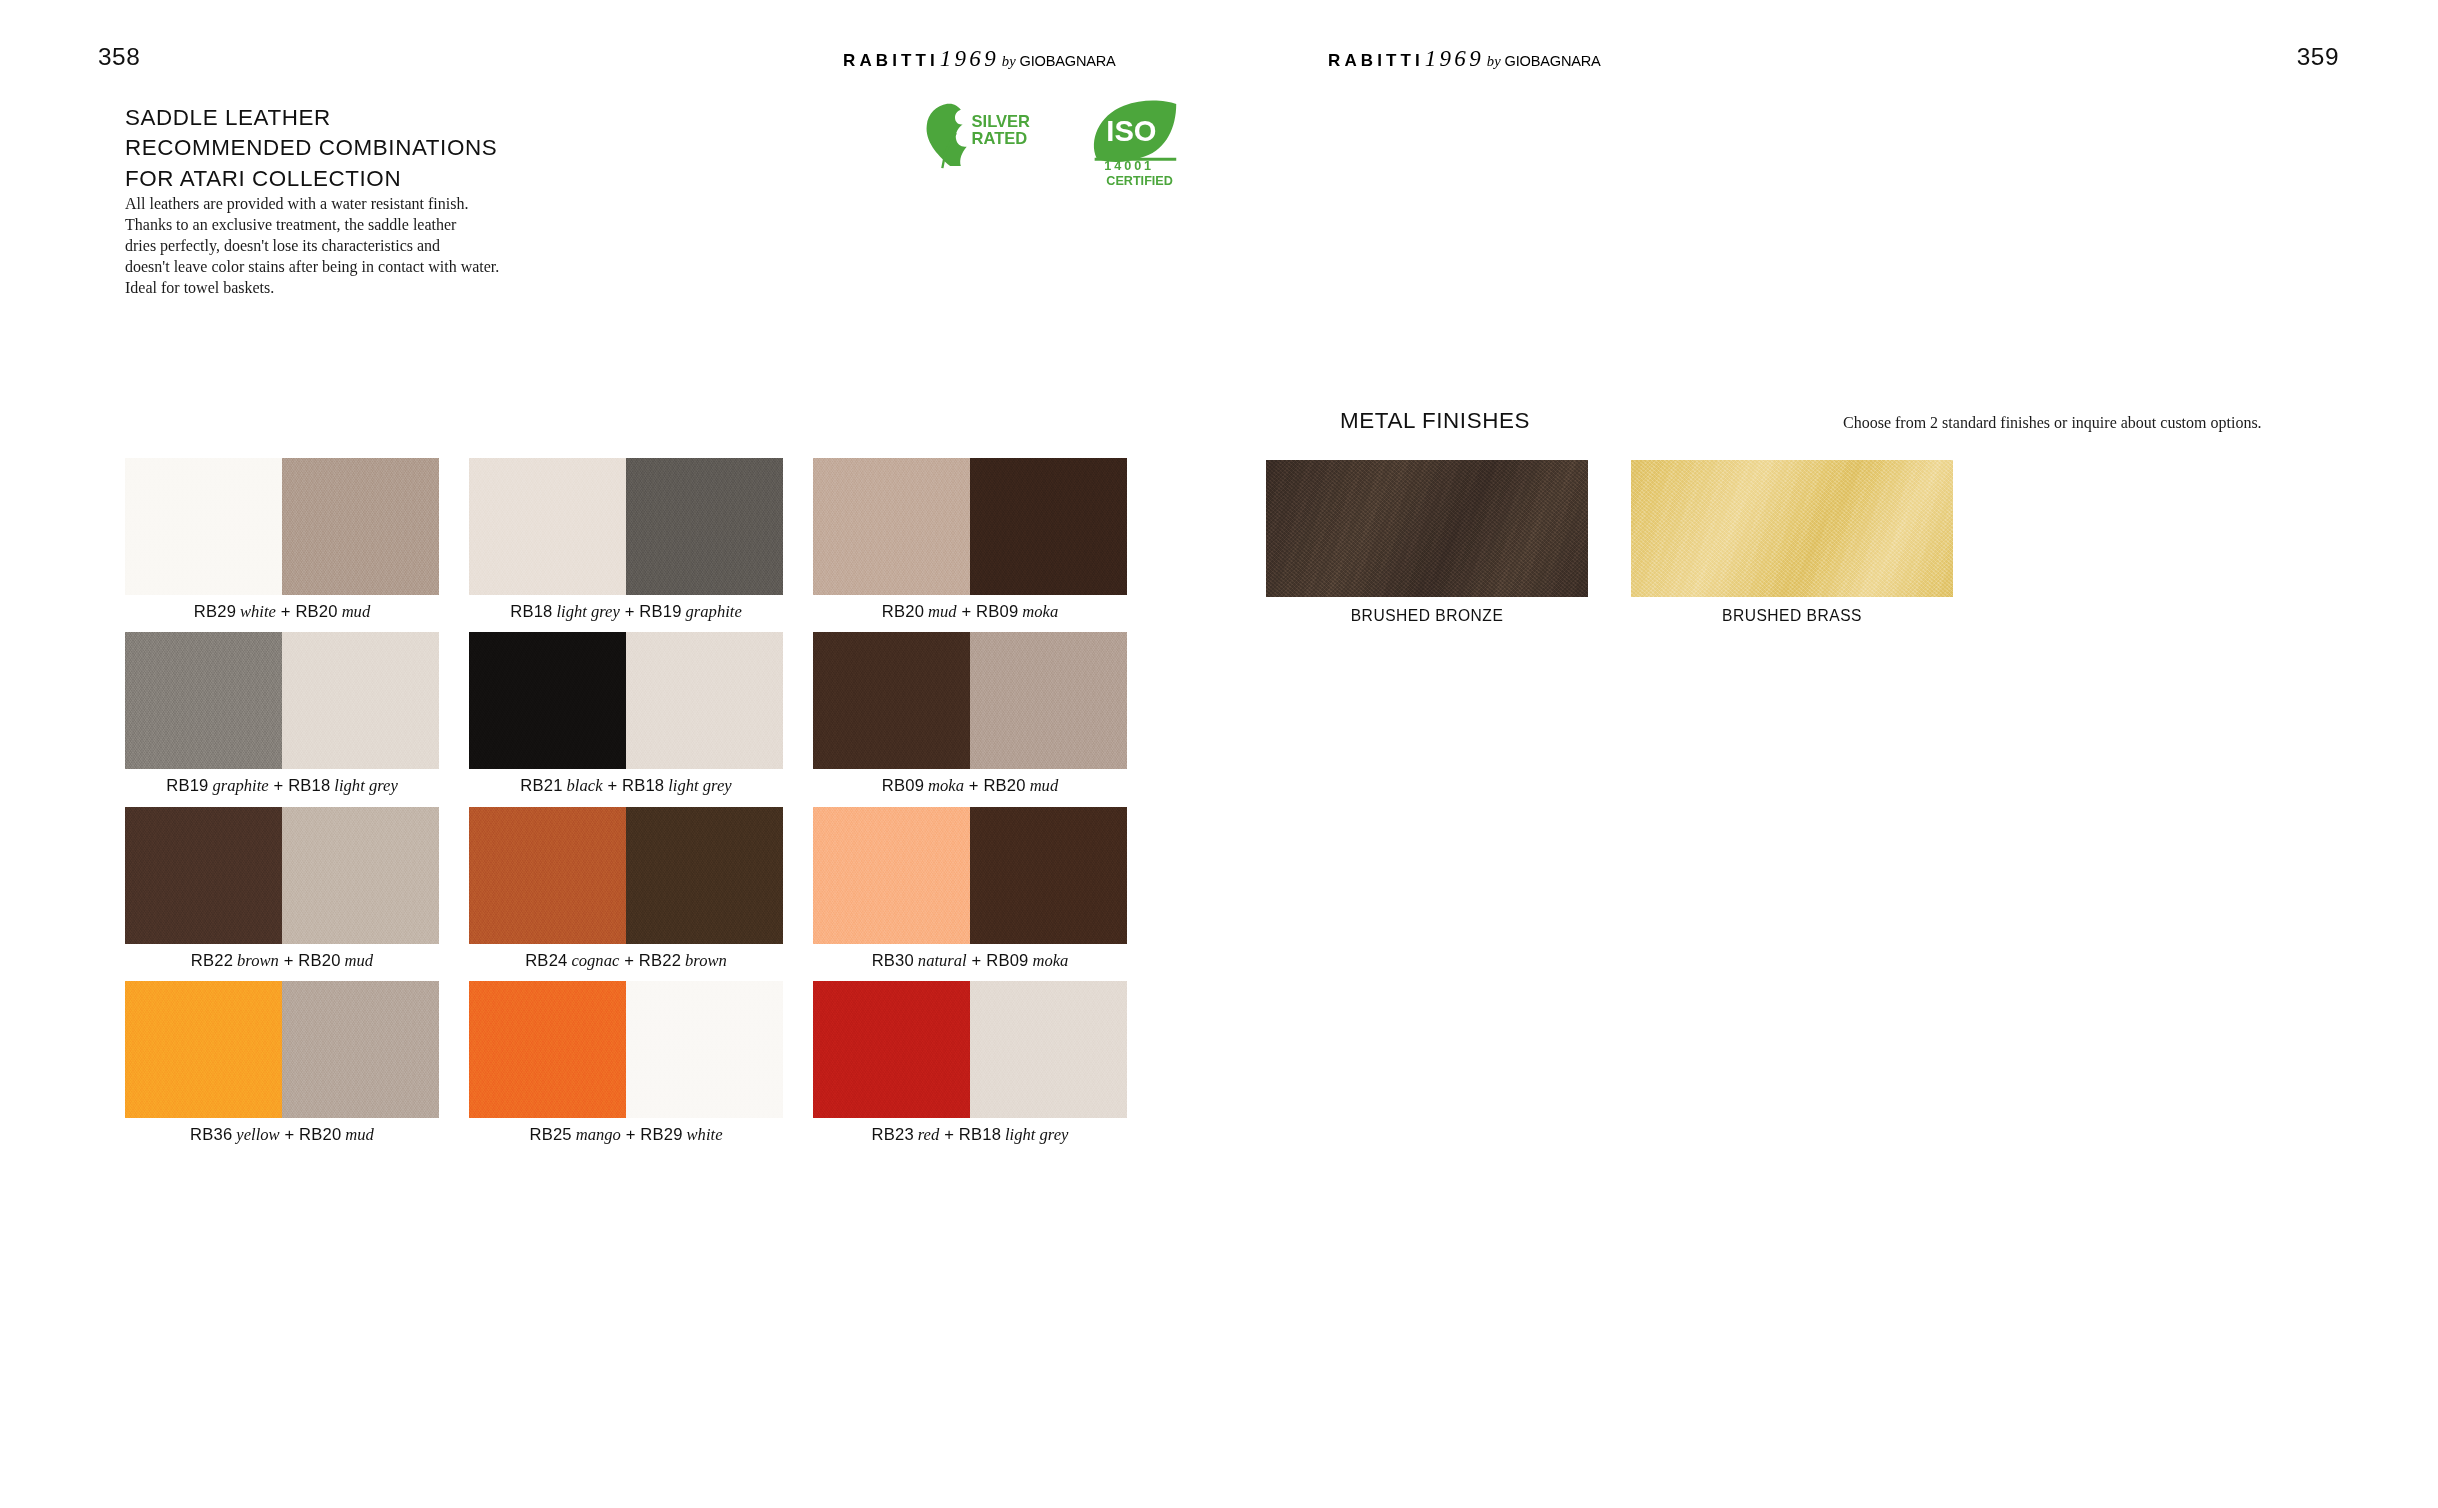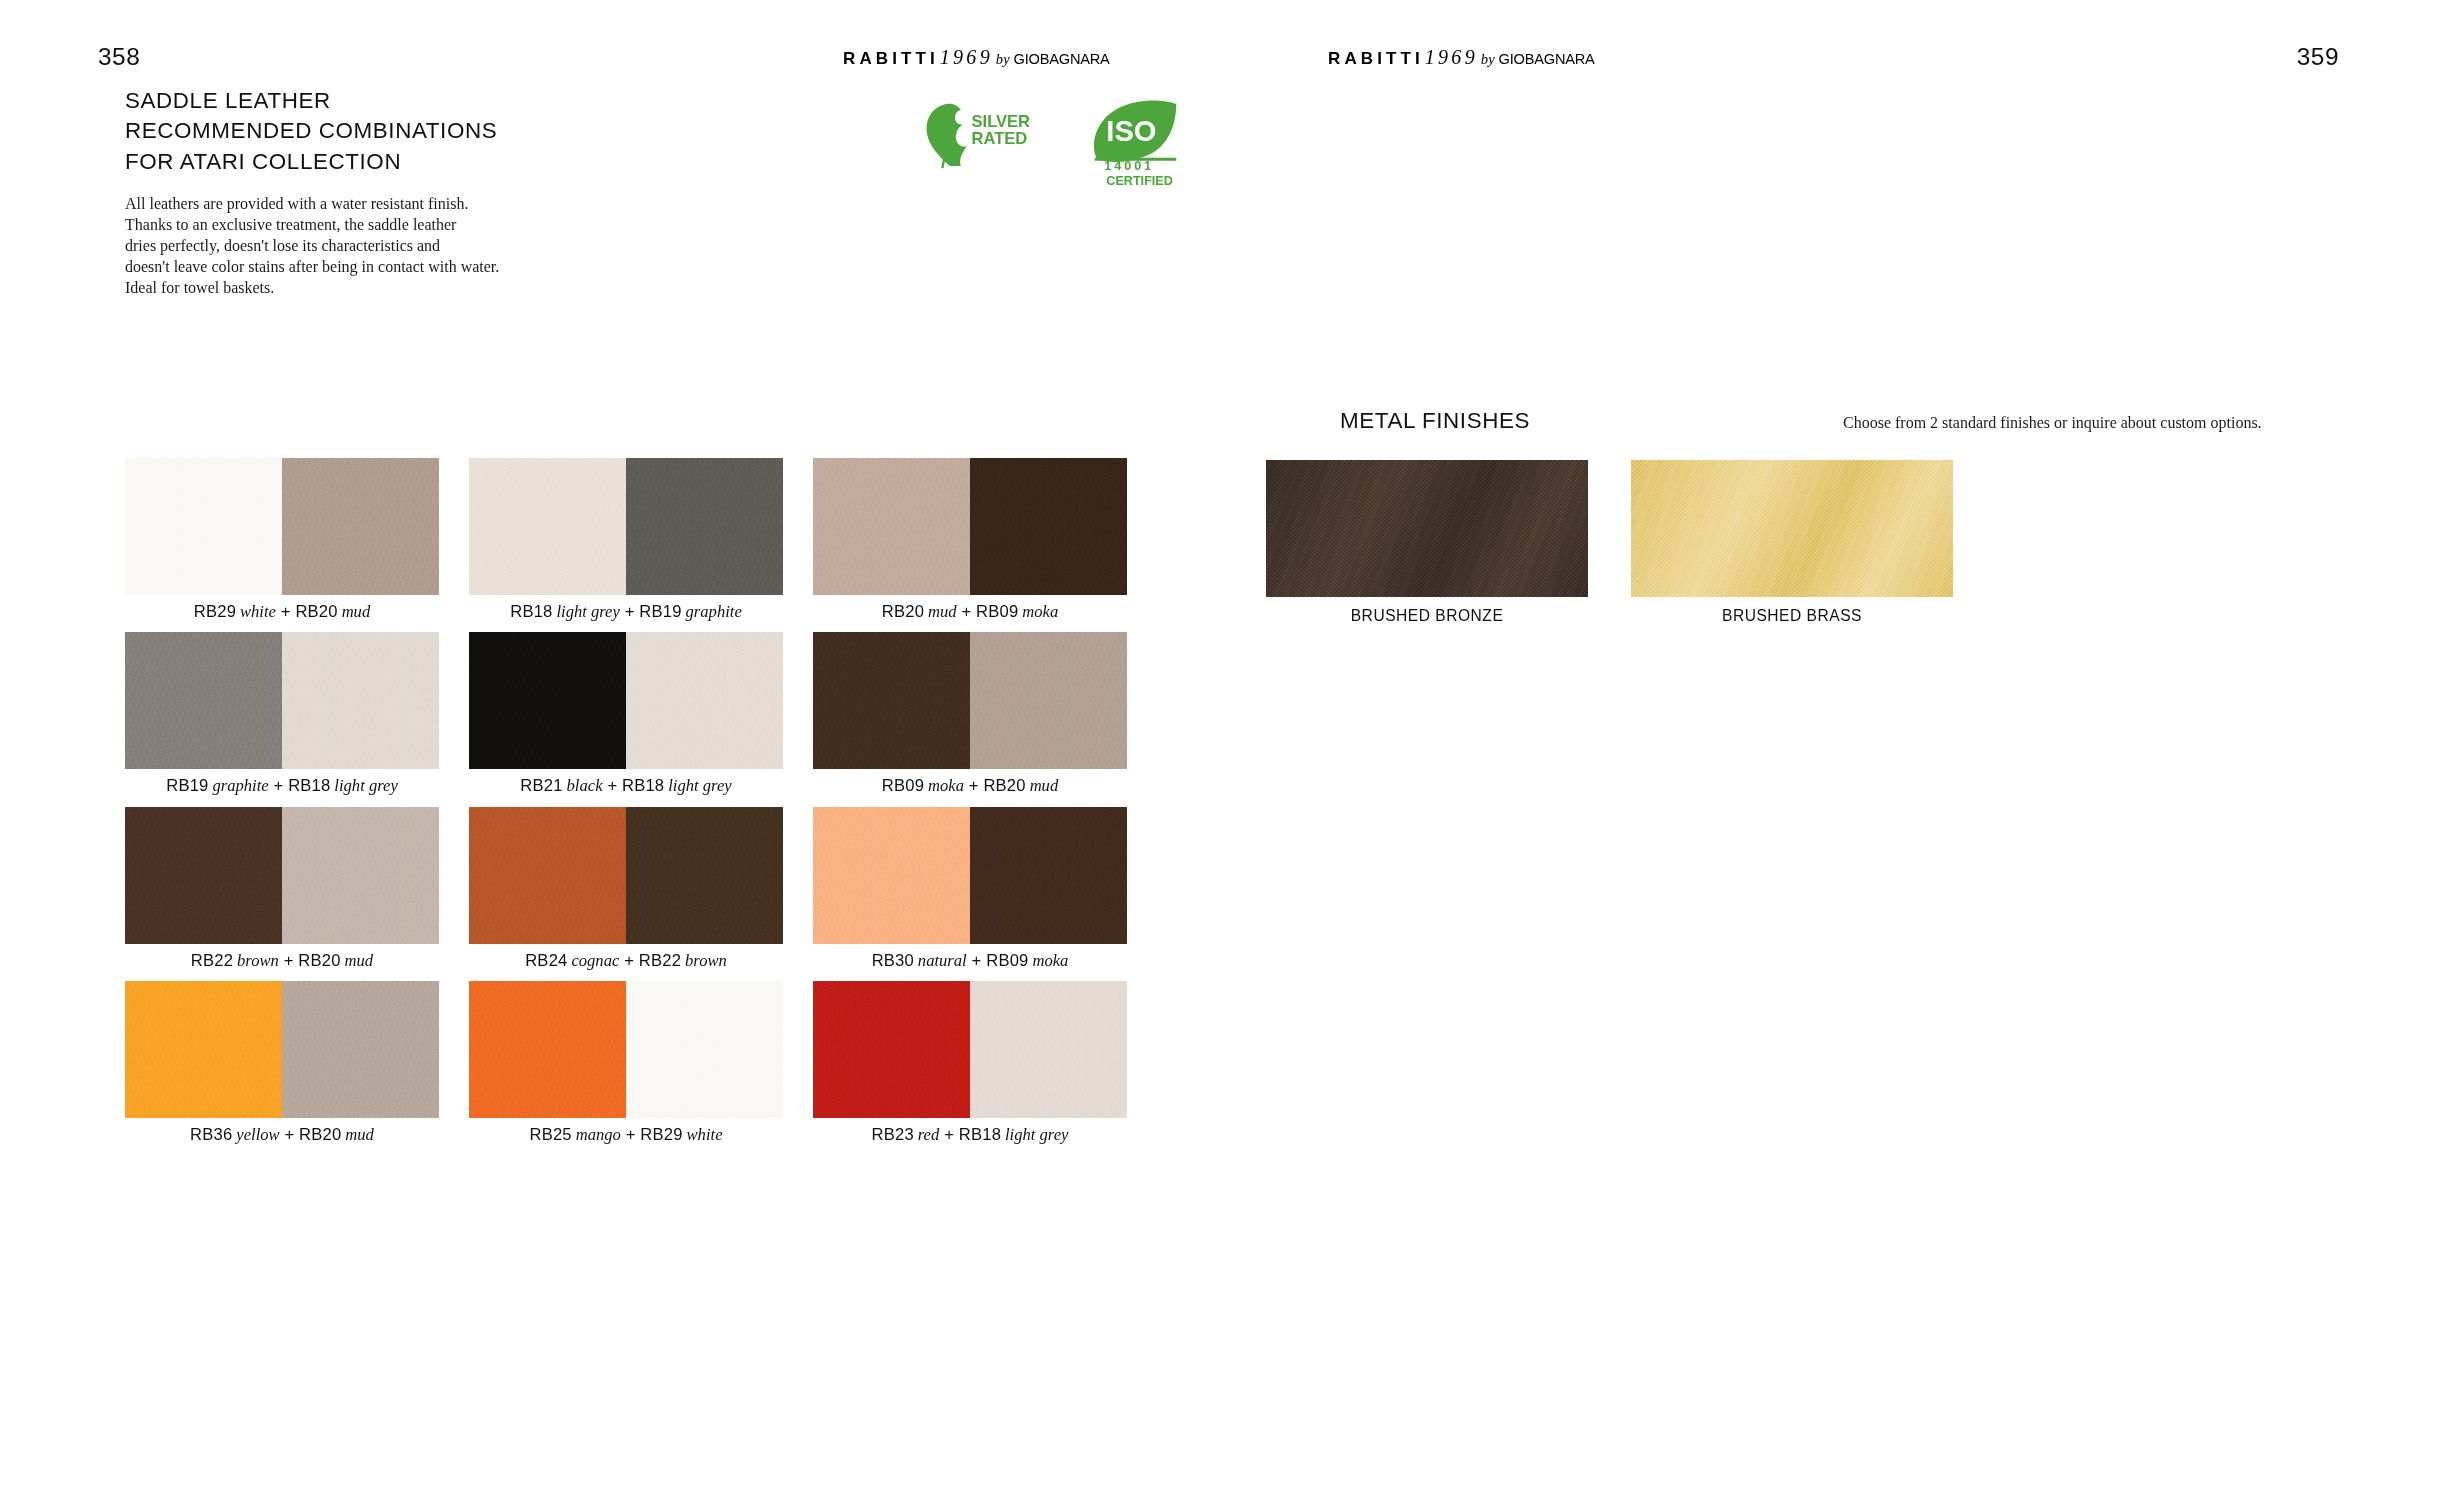--- a/index.html
+++ b/index.html
@@ -47,21 +47,21 @@
   .bm-rabitti {
     font-family: "Liberation Sans", sans-serif;
     font-weight: bold;
     font-size: 17px;
     letter-spacing: 4.1px;
     color: #000;
   }
   .bm-year {
     font-family: "Liberation Serif", serif;
     font-style: italic;
-    font-size: 20px;
+    font-size: 23px;
     letter-spacing: 3.3px;
     color: #000;
     margin-left: 1px;
   }
   .bm-by {
     font-family: "Liberation Serif", serif;
     font-style: italic;
     font-size: 14.6px;
     color: #000;
     margin: 0 3.9px 0 2.9px;
@@ -70,21 +70,21 @@
     font-family: "Liberation Sans", sans-serif;
     font-size: 14.6px;
     letter-spacing: -0.2px;
     color: #000;
   }
 
   
   .section-title {
     position: absolute;
     left: 117px;
-    top: 86px;
+    top: 103px;
     font-size: 22.4px;
     line-height: 1.36;
     letter-spacing: 0.6px;
     font-weight: 400;
     color: #111;
     white-space: pre-line;
   }
   .intro-copy {
     position: absolute;
     left: 117px;

